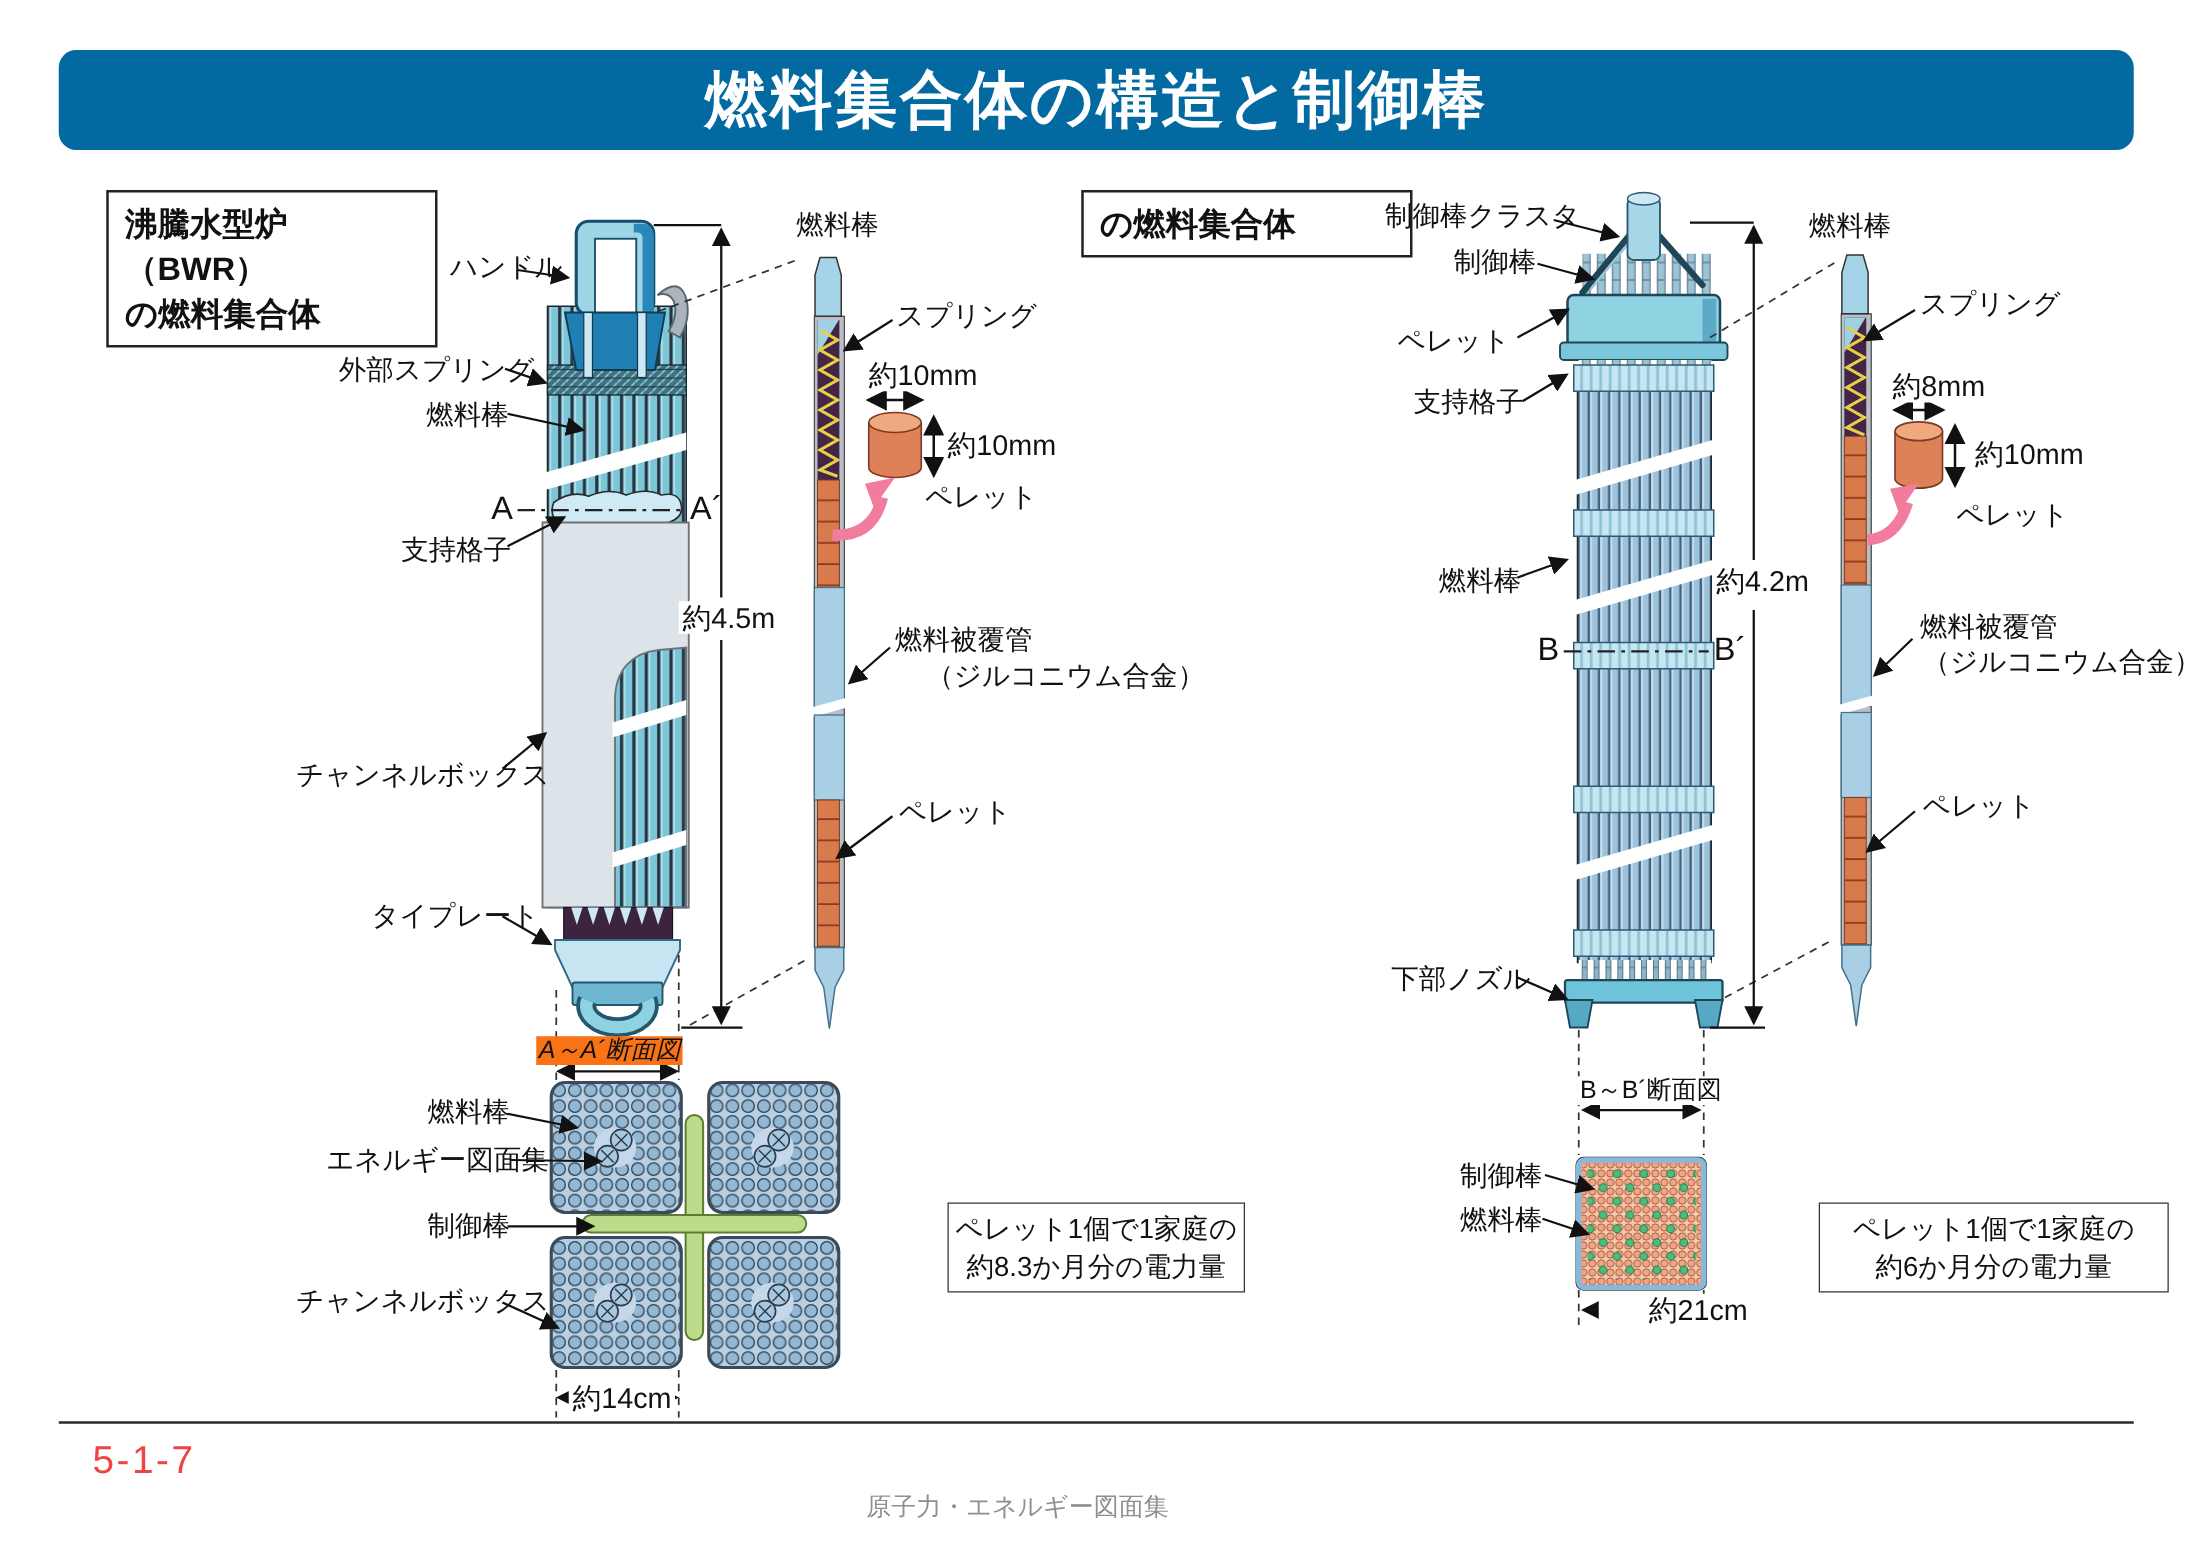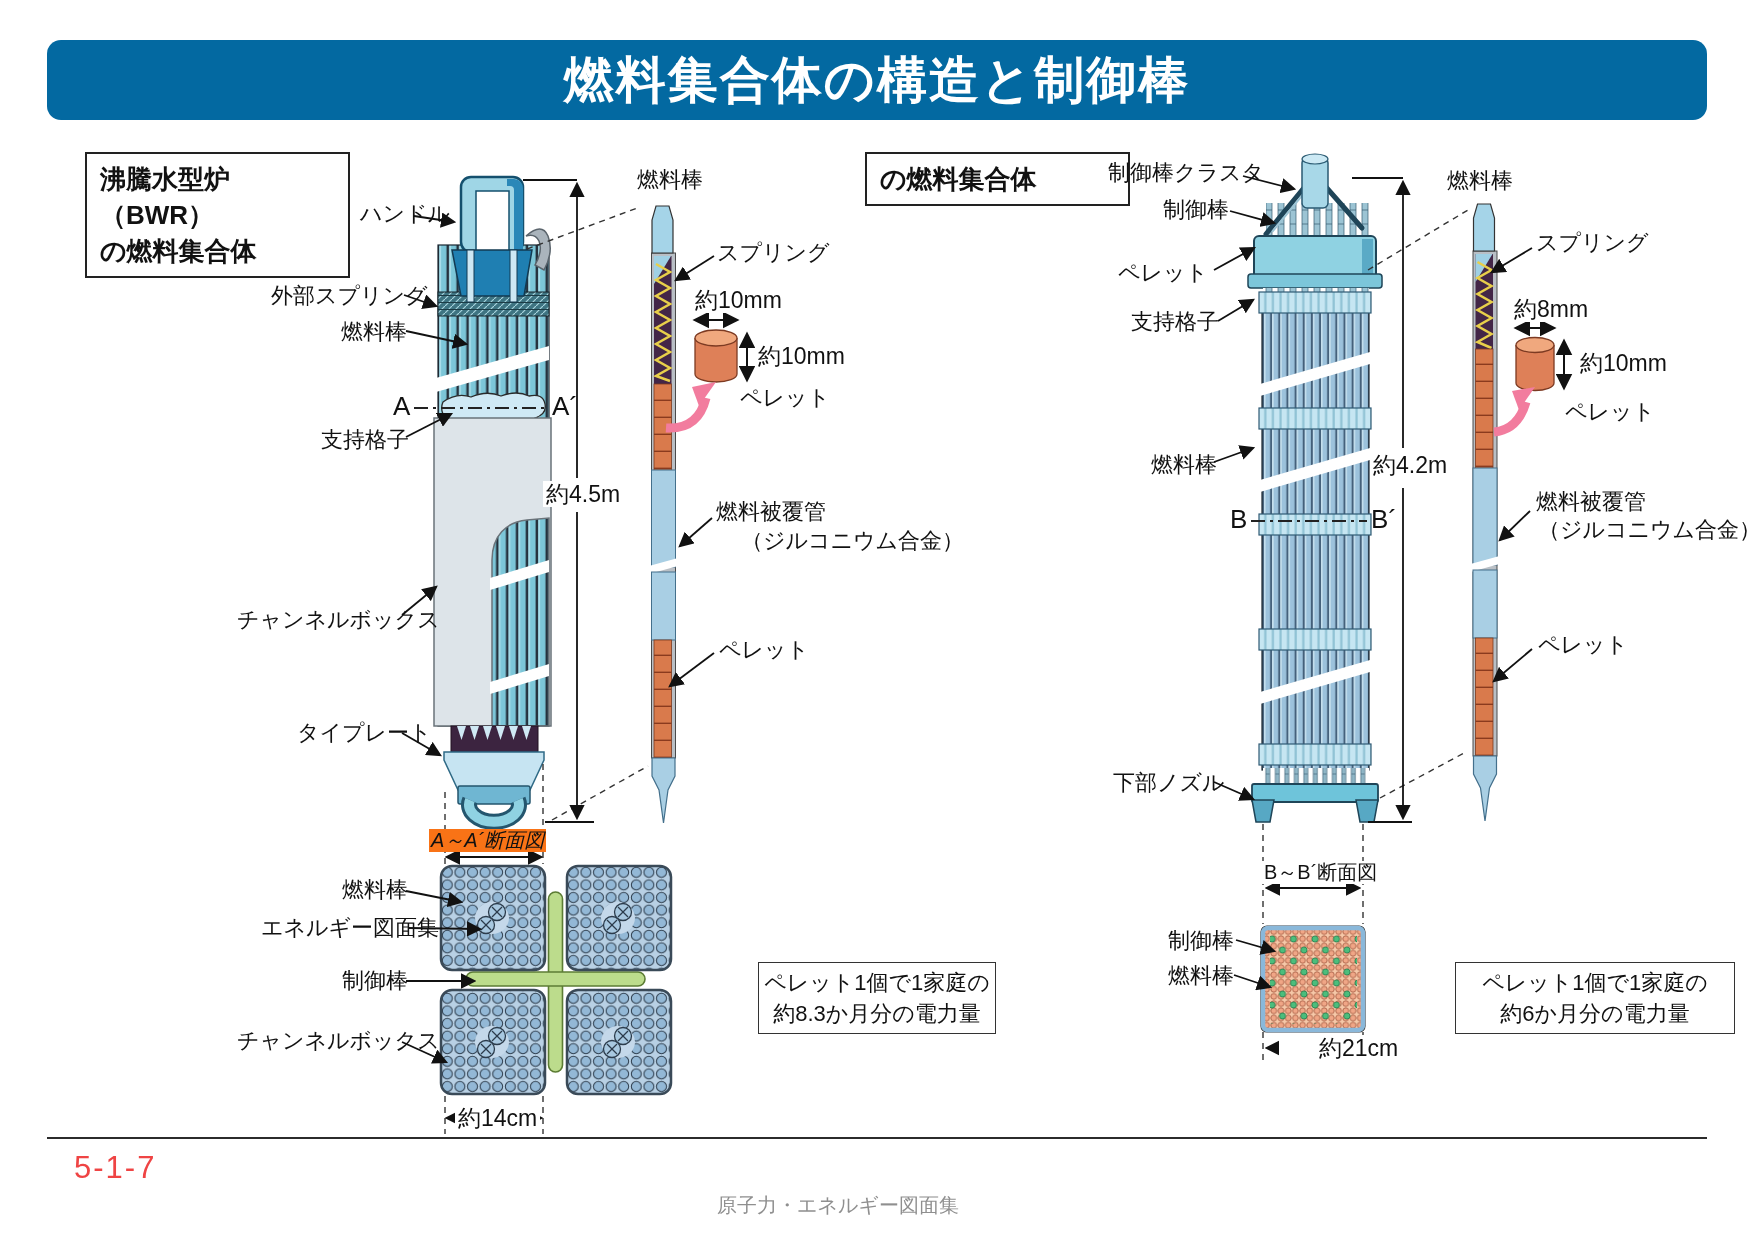--- a/index.html
+++ b/index.html
@@ -12,21 +12,21 @@
   .ab{font-size:26px;}
   .titlebar{position:absolute;left:47px;top:40px;width:1660px;height:80px;background:#0369a1;
             border-radius:14px;display:flex;align-items:center;justify-content:center;}
   .titlebar span{color:#fff;font-size:50px;font-weight:bold;letter-spacing:2px;}
   .headbox{position:absolute;width:242px;background:#fff;border:2.5px solid #222;
            font-size:26px;font-weight:bold;line-height:36px;padding:7px 6px 7px 13px;}
   .notebox{position:absolute;border:1.6px solid #333;background:#fff;text-align:center;
            font-size:22px;line-height:31px;display:flex;flex-direction:column;justify-content:center;}
   .footline{position:absolute;left:47px;top:1137px;width:1660px;height:2px;background:#2b2b2b;}
   .pageno{position:absolute;left:44px;top:1150px;font-size:31px;color:#ef4444;letter-spacing:2px;margin-left:30px;}
-  .source{position:absolute;left:0;top:1192px;width:1628px;text-align:center;font-size:20px;color:#8f8f8f;padding-left:24px;}
+  .source{position:absolute;left:0;top:1192px;width:1628px;text-align:center;font-size:20px;color:#8f8f8f;}
 </style>
 </head>
 <body>
 
 <div id="page">
 
 <svg id="art" width="1754" height="1240" viewBox="0 0 1754 1240">
   <defs>
     <marker id="arr" viewBox="0 0 10 10" refX="8.5" refY="5" markerWidth="8.5" markerHeight="8.5" orient="auto-start-reverse">
       <path d="M0,0 L10,5 L0,10 z" fill="#111"></path>

